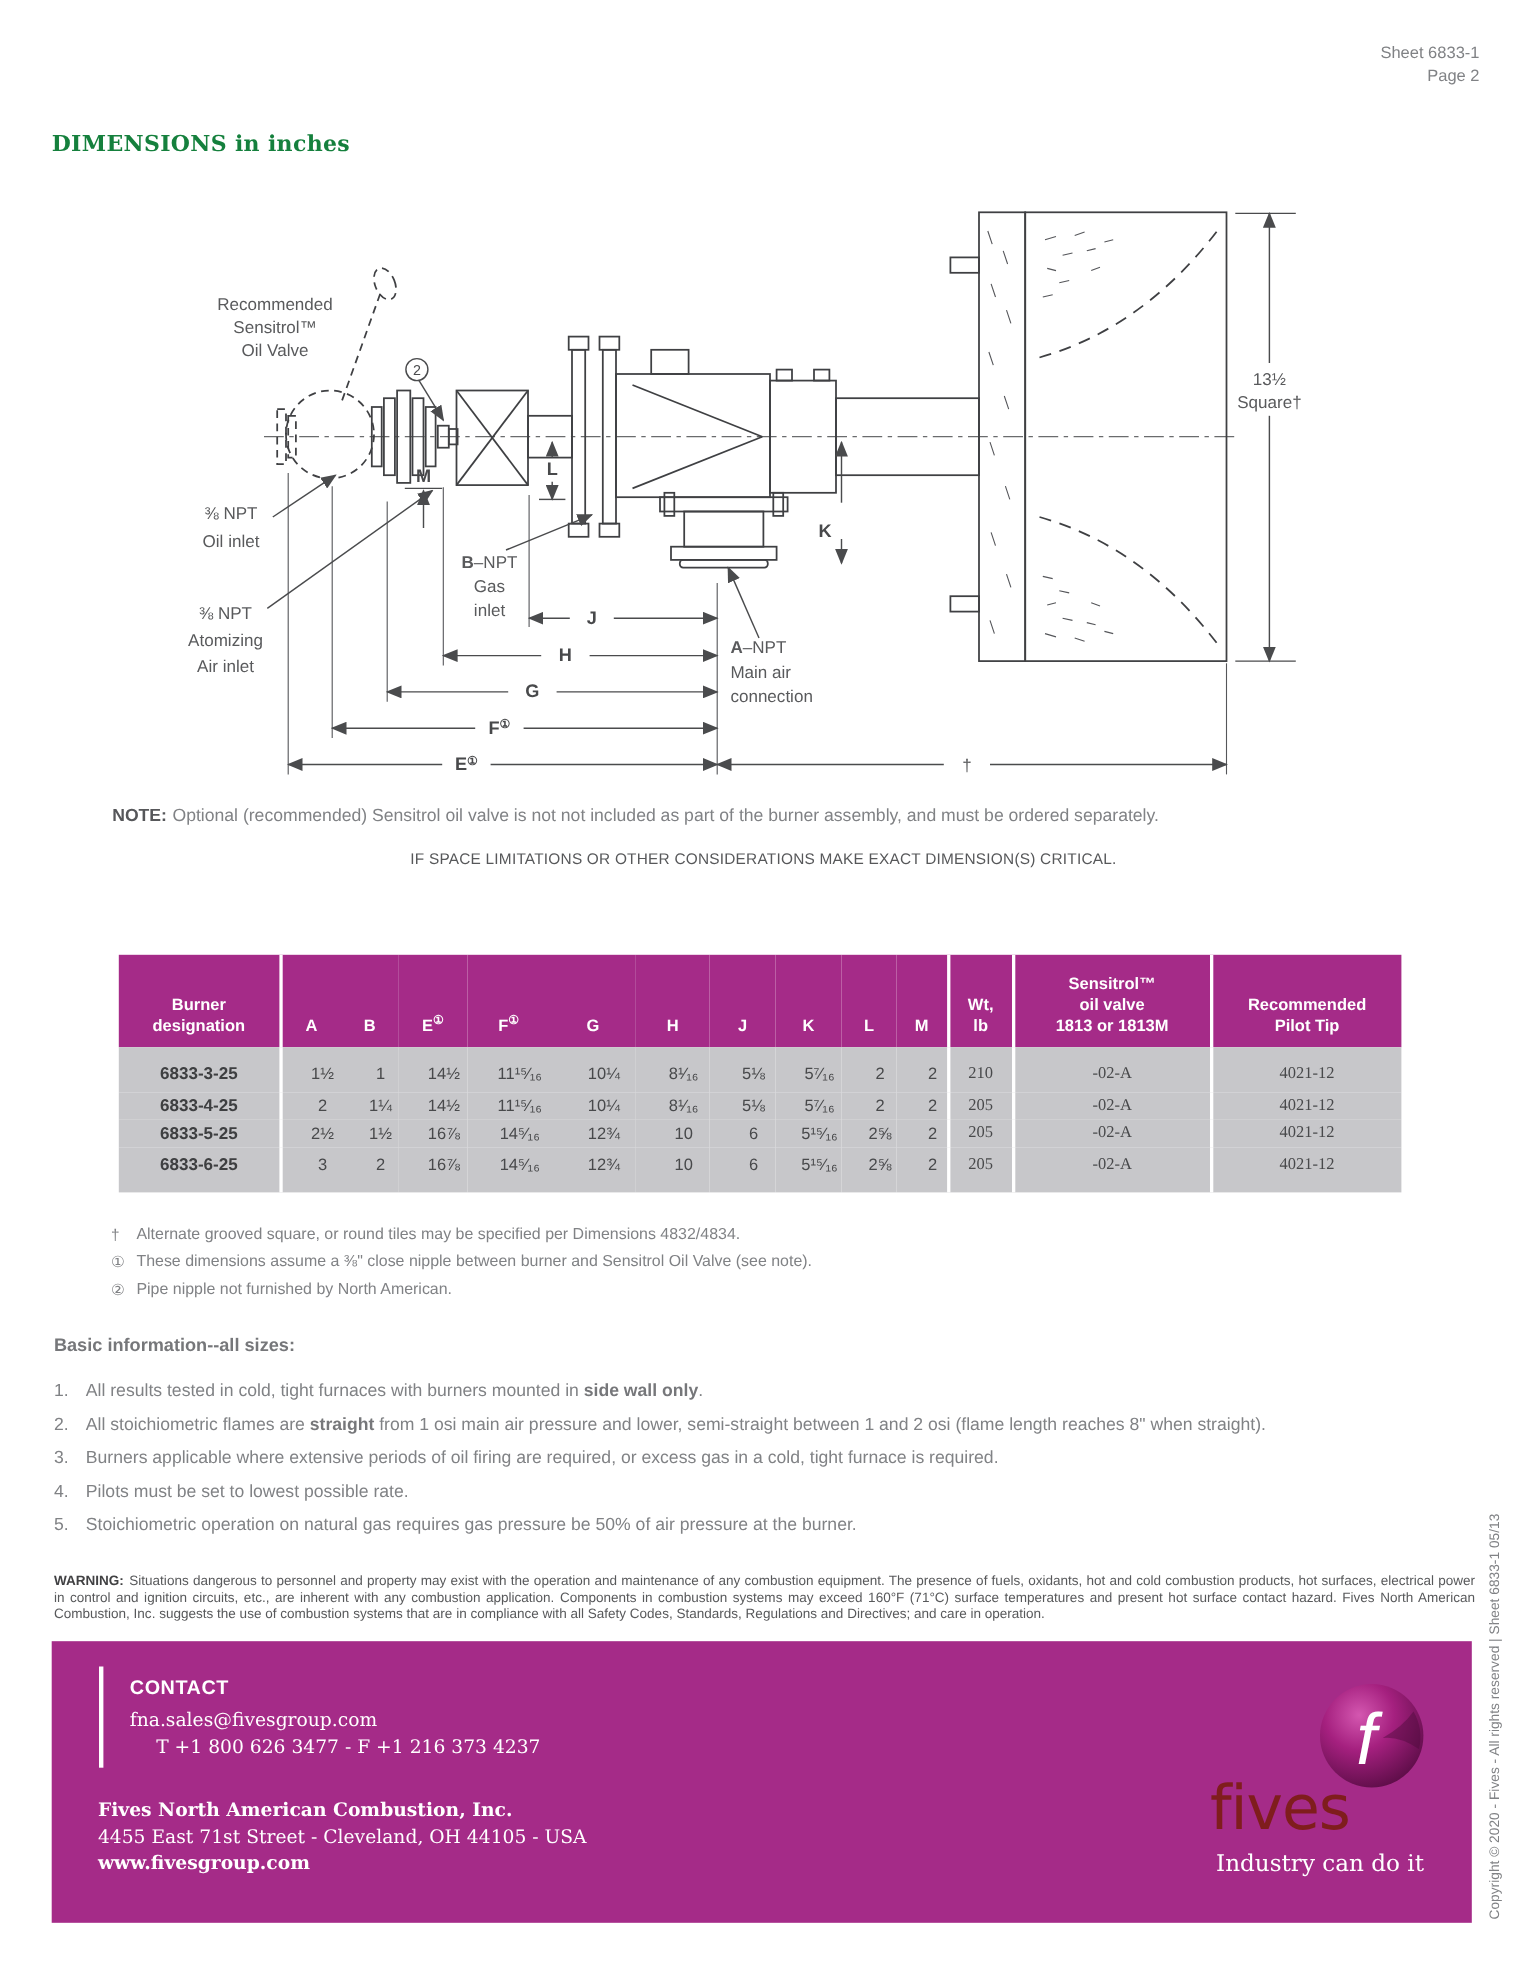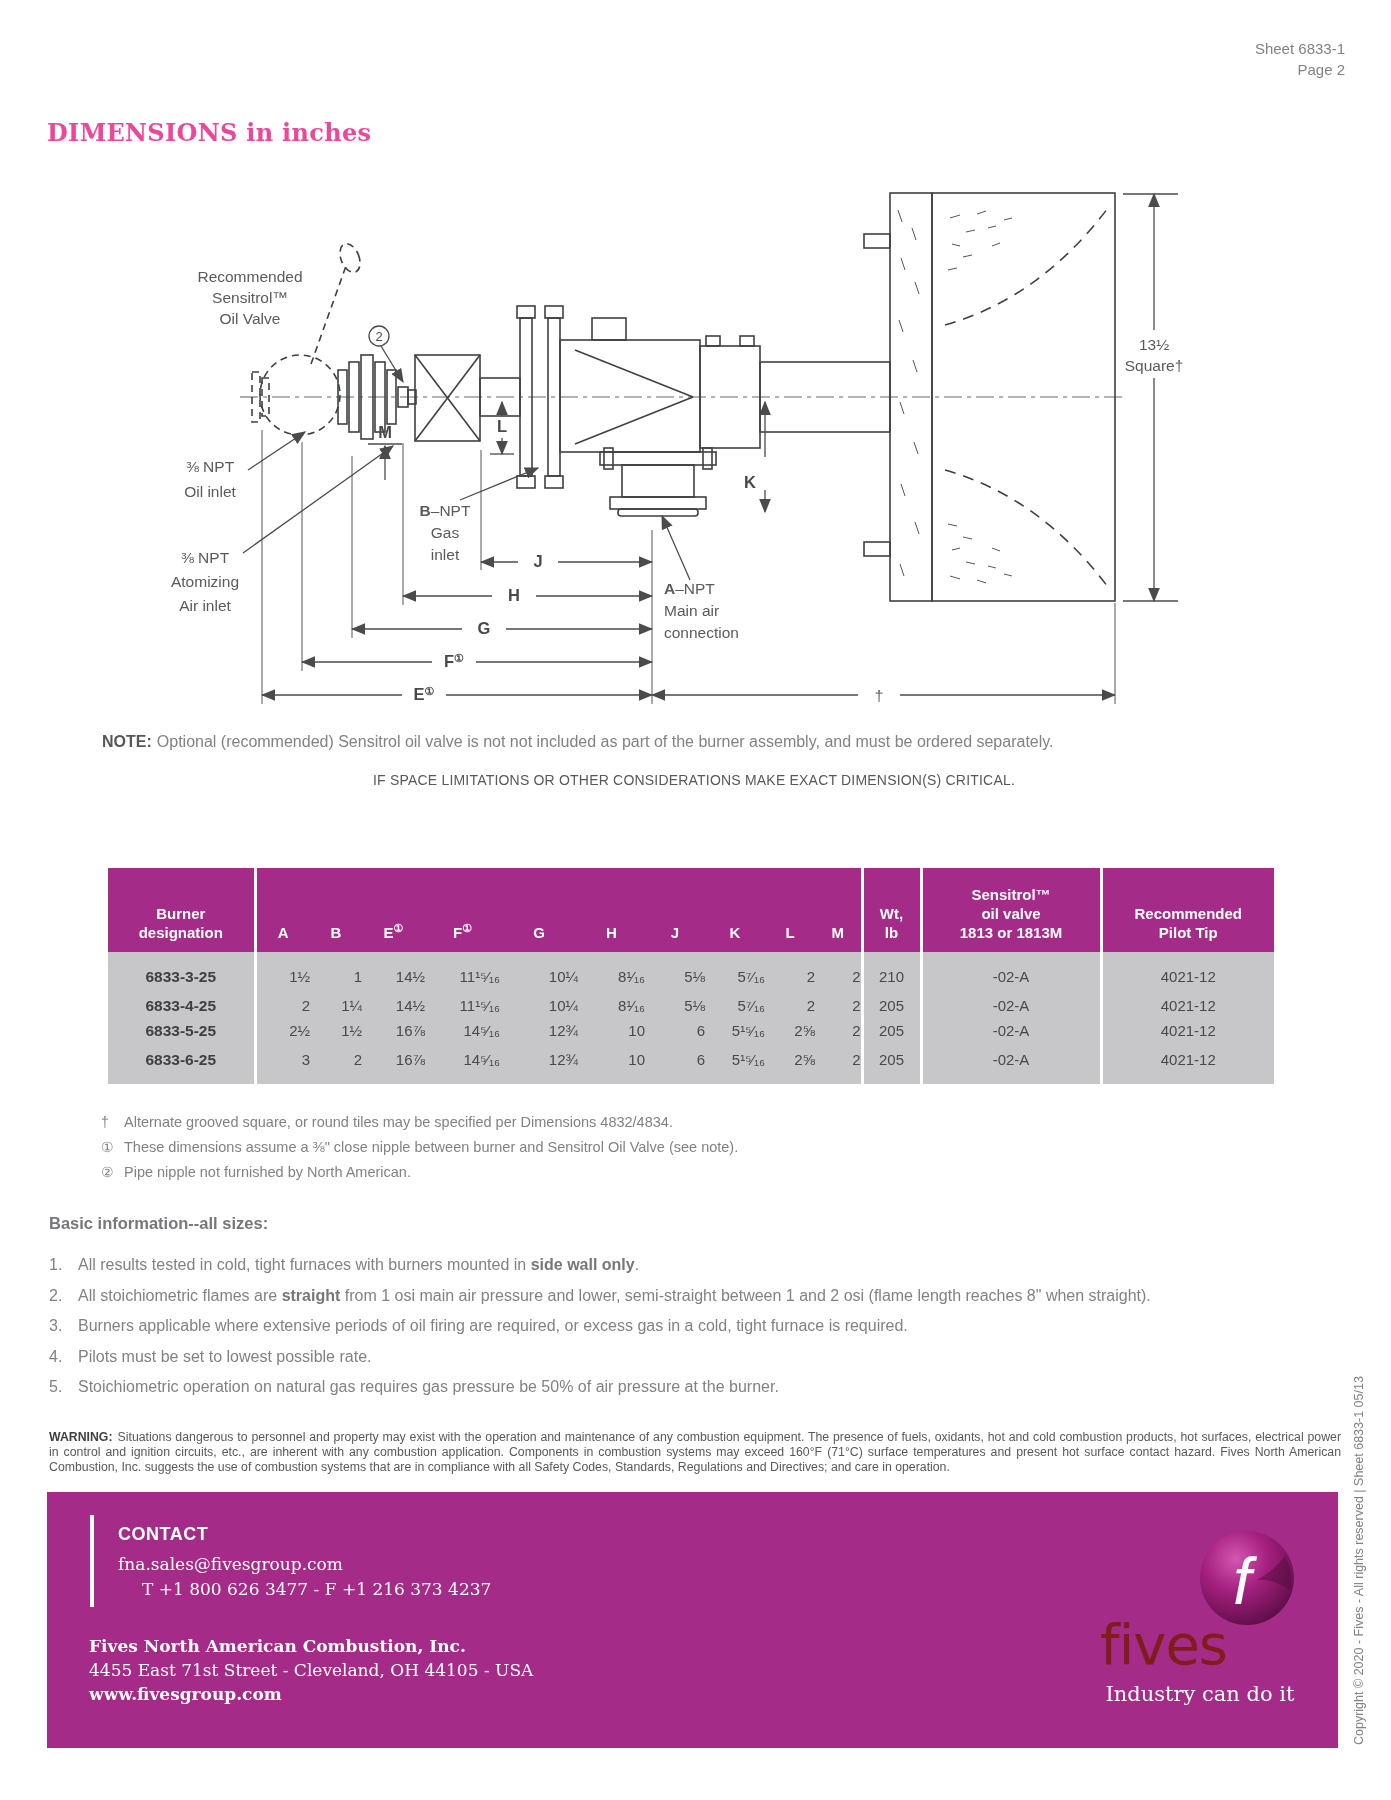--- a/index.html
+++ b/index.html
@@ -3,21 +3,21 @@
 <meta charset="utf-8">
 <style>
   html,body{margin:0;padding:0;background:#ffffff;}
   .page{position:relative;width:1391px;height:1800px;background:#fff;overflow:hidden;
         font-family:"Liberation Sans",sans-serif;color:#808285;}
   .abs{position:absolute;}
 
   
   .sheet-meta{top:38px;right:46px;text-align:right;font-size:15px;line-height:21px;color:#808285;}
   .page-title{left:47px;top:118px;font-family:"DejaVu Serif",serif;font-weight:600;
-              font-size:24px;color:#ec4899;letter-spacing:.3px;}
+              font-size:20px;color:#15803d;letter-spacing:.3px;}
 
   
   .drawing{left:0;top:150px;}
   svg text{font-family:"Liberation Sans",sans-serif;}
   .dlab{font-size:15.5px;fill:#595a5c;}
   .dletter{font-size:16.5px;font-weight:700;fill:#48494b;}
   .bld{font-weight:700;}
   .sup{font-size:11px;}
 
   
@@ -27,22 +27,22 @@
               line-height:25px;color:#57585a;letter-spacing:.2px;}
 
   
   .dim-table{left:108px;top:868px;}
   table{border-collapse:collapse;table-layout:fixed;width:1166px;}
   th{background:#a52b88;color:#fff;vertical-align:bottom;text-align:center;font-weight:700;
      font-size:15px;line-height:19px;padding:0 0 10px 0;height:84px;box-sizing:border-box;
      white-space:pre-line;}
   td{background:#c7c7ca;color:#48494b;font-size:15px;height:25px;line-height:25px;padding:0;}
   td.desig{font-weight:700;color:#3e3f41;text-align:center;font-size:15.5px;}
-  td.val{text-align:right;padding-left:20px;}
-  td.ctr{text-align:center;}
+  td.val{text-align:center;padding-left:20px;}
+  td.ctr{text-align:center;font-family:Liberation Serif, serif;}
   .sep-l{border-left:3px solid #fff;}
   tbody tr:first-child td{padding-top:8px;height:33px;}
   tbody tr:last-child td{padding-bottom:8px;height:33px;}
   .hsup{font-size:11px;vertical-align:super;}
 
   
   .footnotes{left:101px;top:1110px;width:900px;font-size:14.5px;color:#808285;}
   .fn{display:flex;line-height:25px;}
   .fn .sym{width:23px;flex:none;font-size:14px;}
 

